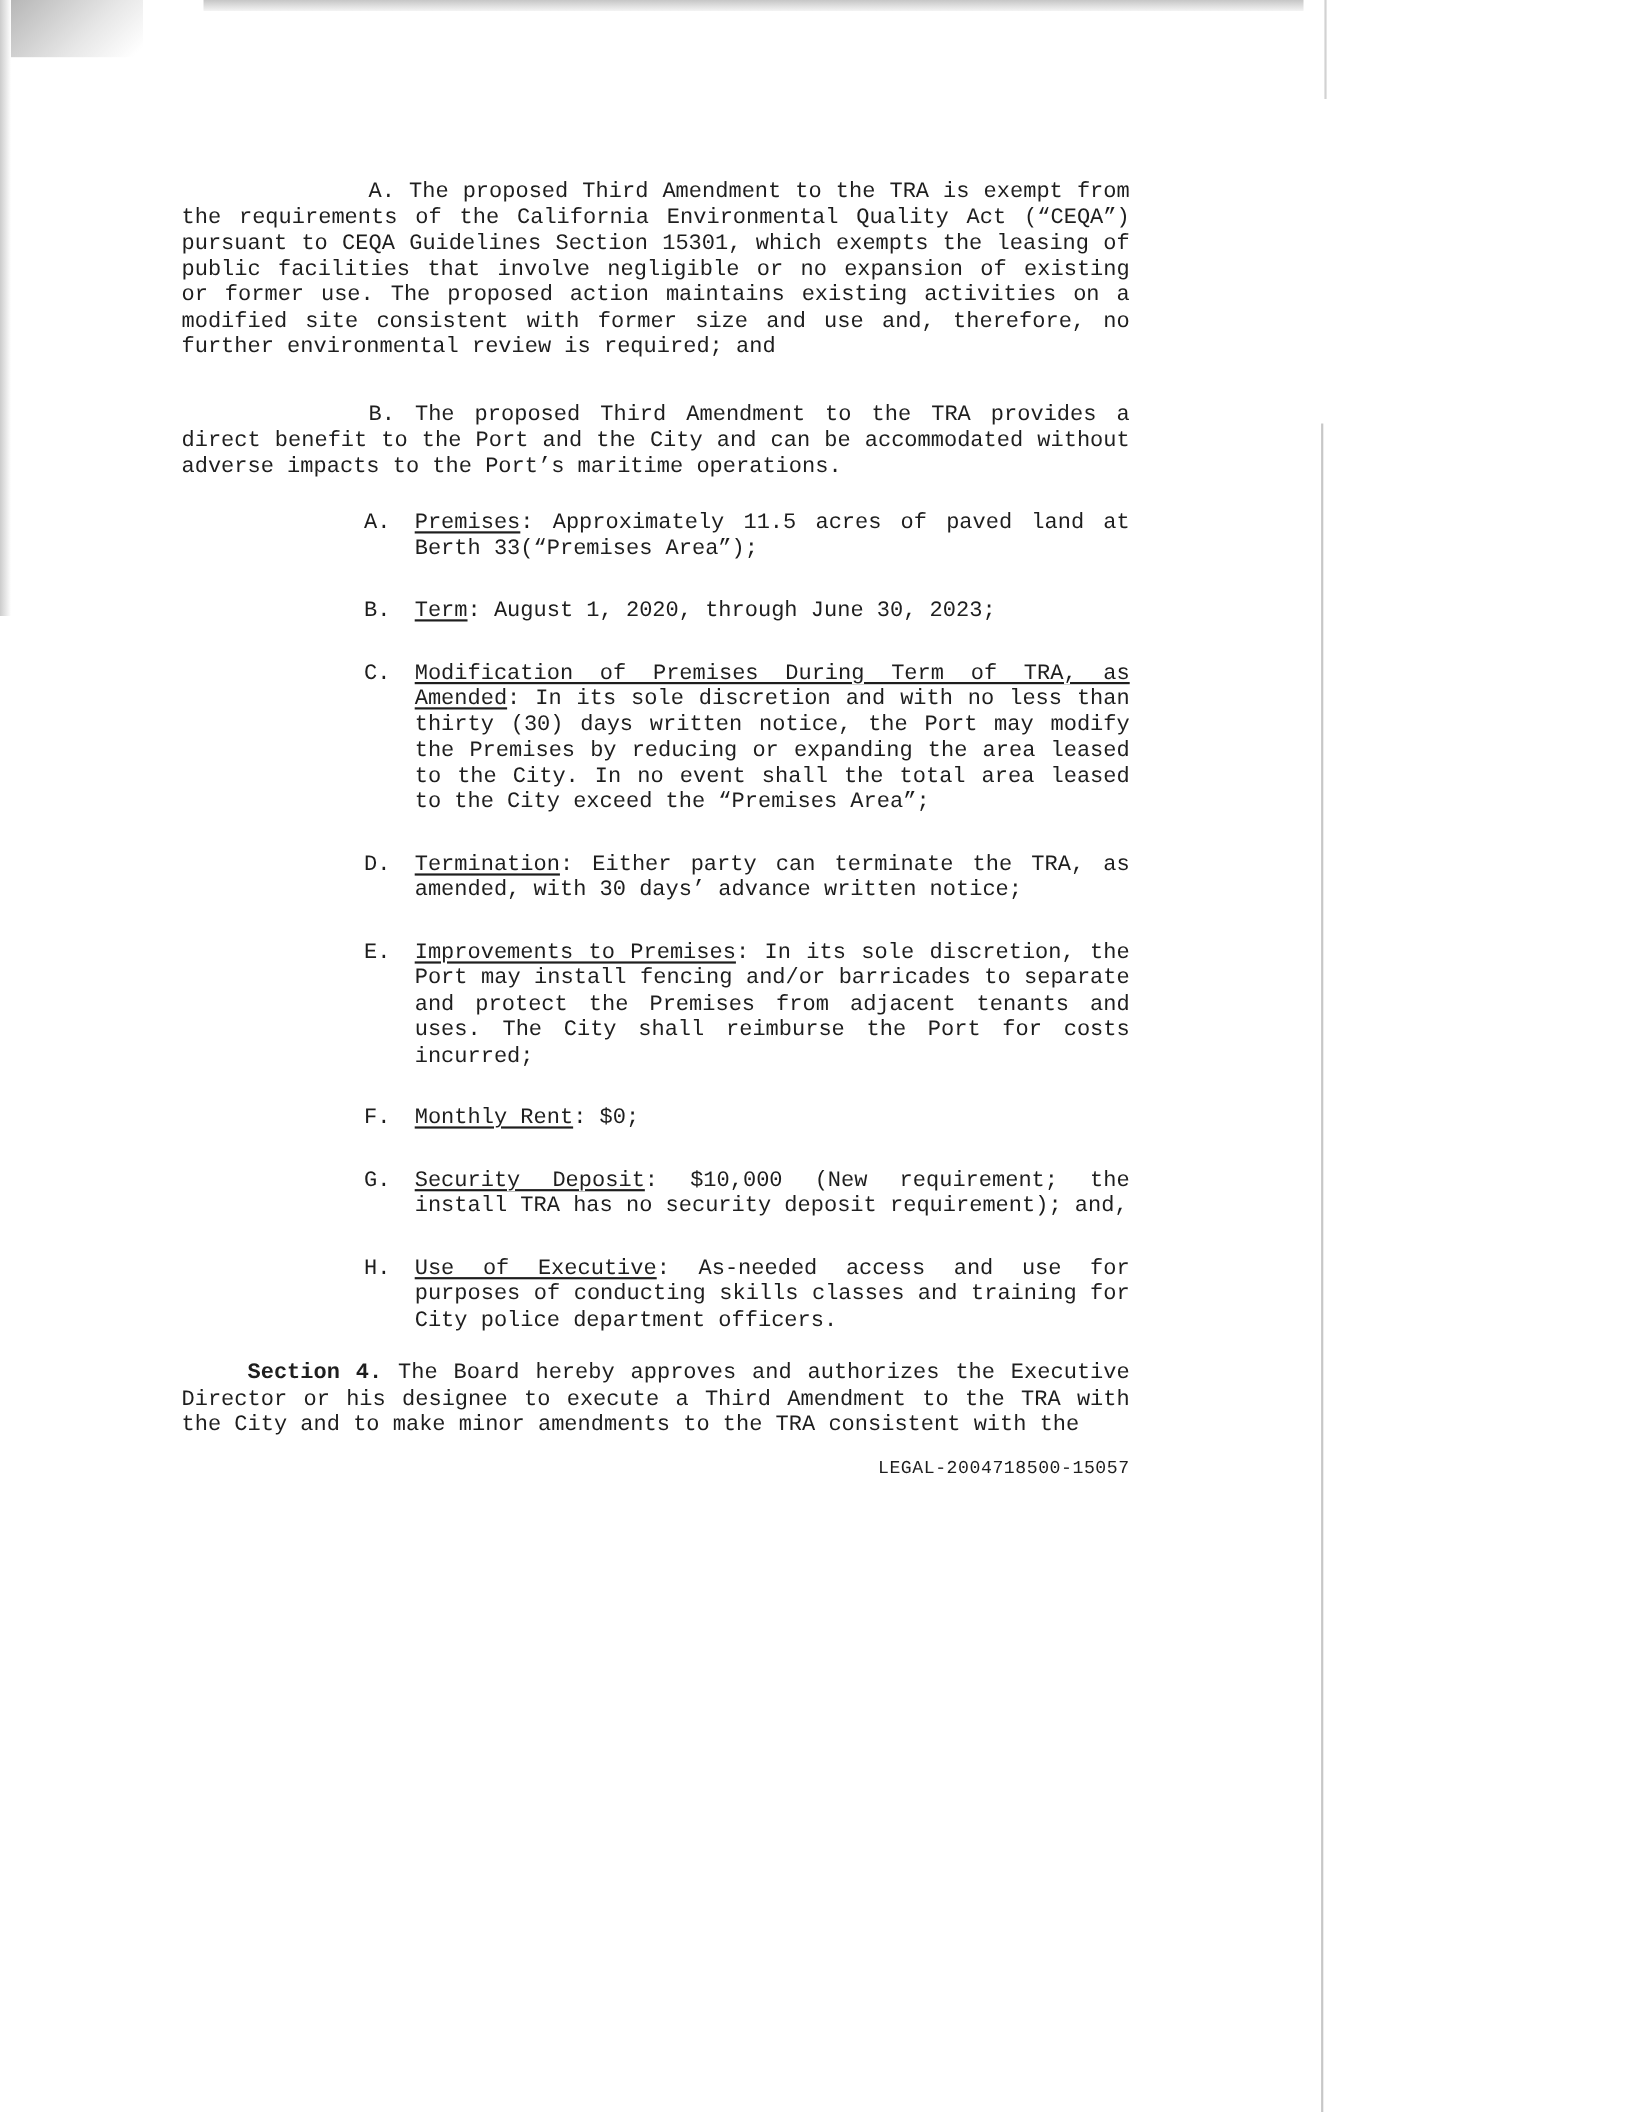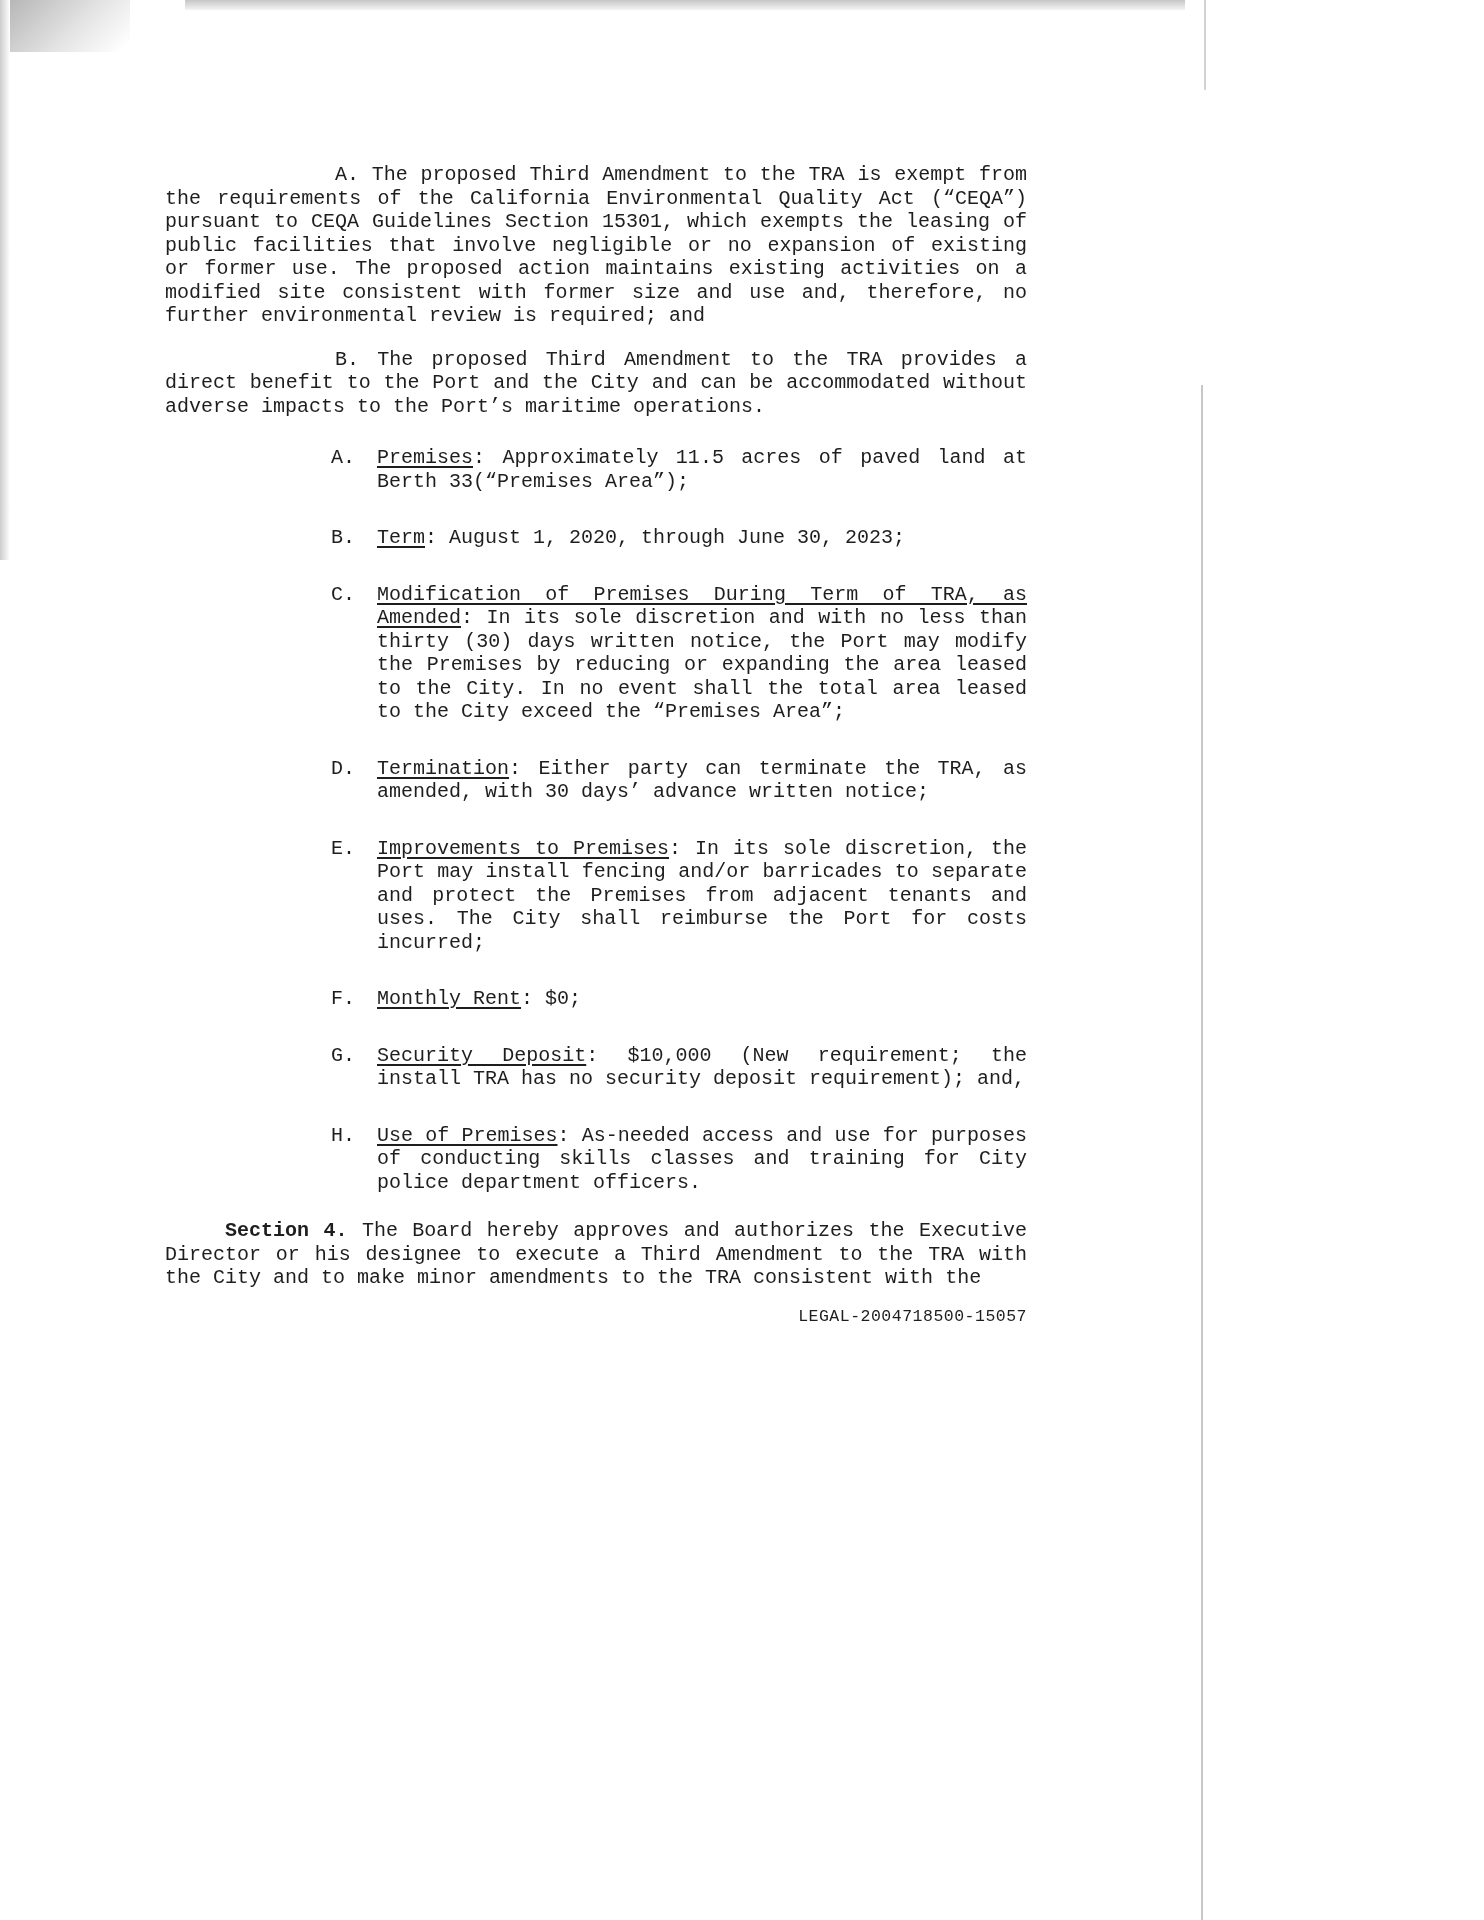--- a/index.html
+++ b/index.html
@@ -22,21 +22,21 @@
   .art-corner { left: 0; top: 0; width: 130px; height: 52px;
     background: linear-gradient(135deg, #b2b2b2, #e6e6e6 60%, #ffffff 95%); }
   .art-left-strip { left: 0; top: 0; width: 10px; height: 560px;
     background: linear-gradient(to right, #cccccc, #ffffff); }
   .art-right-line { left: 1201px; top: 385px; width: 2px; height: 1535px; background: #c7c7c7; }
   .art-right-top { left: 1204px; top: 0; width: 2px; height: 90px; background: #d2d2d2; }
 
   .content { position: absolute; left: 165px; top: 163px; width: 862px; }
 
   .para { text-align: justify; }
-  .recital { text-indent: 170px; margin-bottom: 20px; }
+  .recital { text-indent: 170px; margin-bottom: 38px; }
   .recital-b { margin-bottom: 28px; }
   .sec3 { text-indent: 67px; margin-bottom: 26px; }
   .sec4 { text-indent: 60px; margin-bottom: 16px; }
 
   .term { position: relative; padding-left: 212px; text-align: justify; margin-bottom: 33px; }
   .term .letter { position: absolute; left: 166px; top: 0; }
   .term.last { margin-bottom: 25px; }
 
   .u { text-decoration: underline; text-underline-offset: 3px; }
   .b { font-weight: bold; }
@@ -70,21 +70,21 @@
     <div class="term"><span class="letter">C.</span><span class="u">Modification of Premises During Term of TRA, as Amended</span><span>:  In its sole discretion and with no less than thirty (30) days written notice, the Port may modify the Premises by reducing or expanding the area leased to the City.  In no event shall the total area leased to the City exceed the “Premises Area”;</span></div>
 
     <div class="term"><span class="letter">D.</span><span class="u">Termination</span><span>:  Either party can terminate the TRA, as amended, with 30 days’ advance written notice;</span></div>
 
     <div class="term"><span class="letter">E.</span><span class="u">Improvements to Premises</span><span>:  In its sole discretion, the Port may install fencing and/or barricades to separate and protect the Premises from adjacent tenants and uses.  The City shall reimburse the Port for costs incurred;</span></div>
 
     <div class="term"><span class="letter">F.</span><span class="u">Monthly Rent</span><span>: $0;</span></div>
 
     <div class="term"><span class="letter">G.</span><span class="u">Security Deposit</span><span>:  $10,000  (New requirement; the install TRA has no security deposit requirement); and,</span></div>
 
-    <div class="term last"><span class="letter">H.</span><span class="u">Use of Premises</span><span>: As-needed access and use for purposes of conducting skills classes and training for City police department officers.</span></div>
+    <div class="term last"><span class="letter">H.</span><span class="u">Use of Executive</span><span>: As-needed access and use for purposes of conducting skills classes and training for City police department officers.</span></div>
 
     <p class="para sec4"><span class="b">Section 4.</span><span> The Board hereby approves and authorizes the Executive Director or his designee to execute a Third Amendment to the TRA with the City and to make minor amendments to the TRA consistent with the</span></p>
 
     <div class="footer">
       <div class="docid">LEGAL-2004718500-15057</div>
     </div>
 
   </div>
 </div>
 

